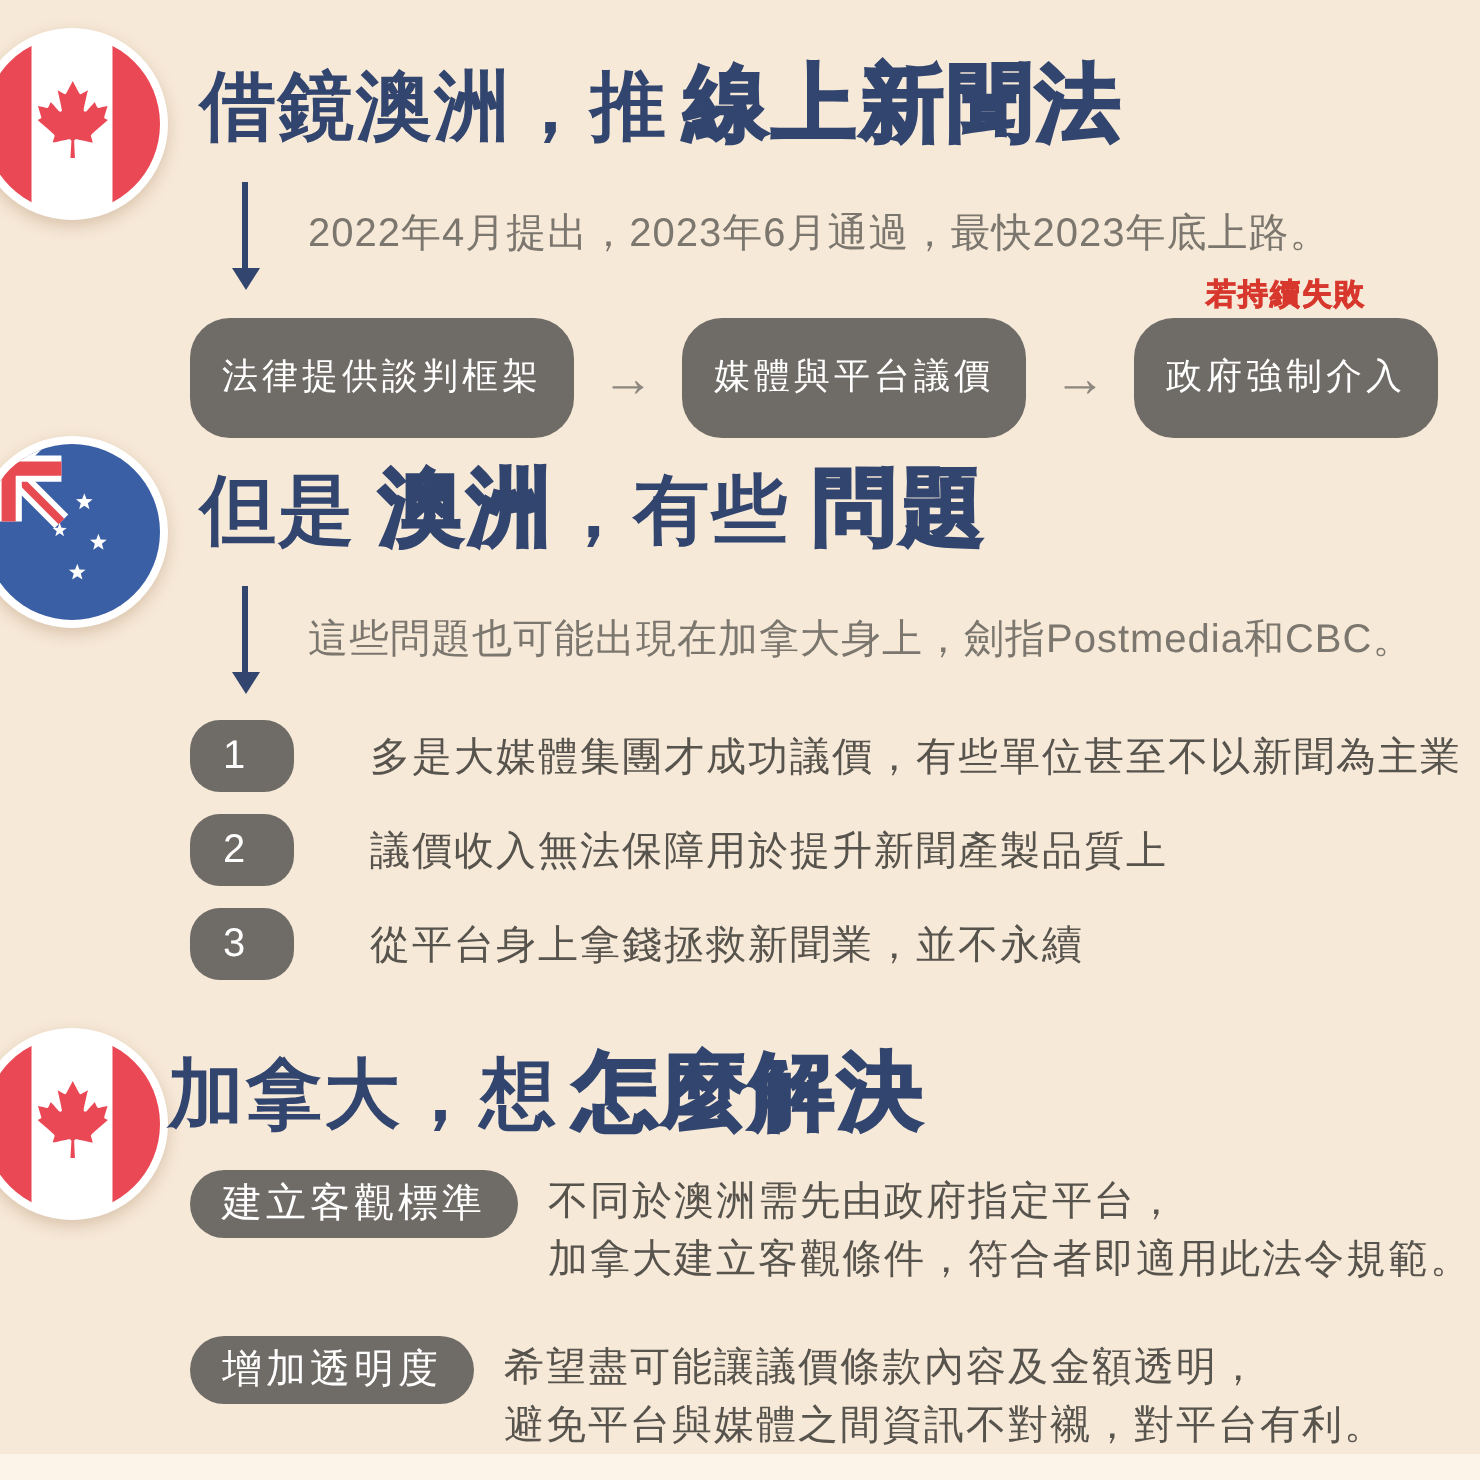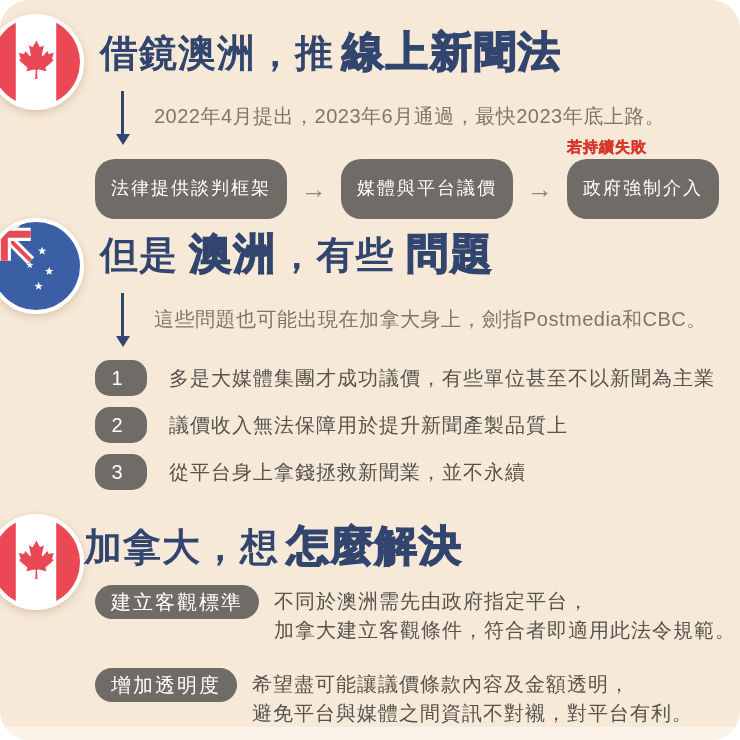--- a/index.html
+++ b/index.html
@@ -2,21 +2,20 @@
 <html style="--bg: #f7e9d8; --strip: #fcf4e8; --navy: #31456f; --pill-gray: #6f6b66; --text-dark: #57534d; --text-sub: #7b766e; --red: #d7372c; --canada-red: #ea4854; --australia-blue: #3b5fa5;"><head>
 <meta charset="utf-8">
 <style>
   html,body{margin:0;padding:0;}
   .page{
     position:relative;
     width:740px;height:740px;
     background:var(--bg,#f7e9d8);
     overflow:hidden;
     font-family:"Liberation Sans",sans-serif;
-    border-radius:29px;
   }
   .bottom-strip{
     position:absolute;left:0;bottom:0;width:740px;height:13px;
     background:var(--strip,#fcf4e8);
   }
   
   .flag{
     position:absolute;left:-12px;width:88px;height:88px;
     border:4px solid #fff;border-radius:50%;overflow:hidden;
     background:#fff;box-shadow:0 3px 8px rgba(140,100,60,.28);
@@ -65,35 +64,35 @@
   .pill{
     background:var(--pill-gray,#6f6b66);color:#fff;
     font-size:18px;letter-spacing:2px;white-space:nowrap;
     padding:20px 16px;border-radius:20px;line-height:1.1;
   }
   .flow-arrow{
     color:#8d8880;font-size:26px;line-height:1;padding:0 1px;font-weight:400;
   }
   .pill-wrap{position:relative;}
   .flow-warning{
-    position:absolute;top:-21px;left:0;width:100%;
+    position:absolute;top:-21px;left:0;width:100%;text-align:center;
     color:var(--red,#d7372c);font-size:15px;font-weight:700;letter-spacing:1px;
     -webkit-text-stroke:.4px var(--red,#d7372c);white-space:nowrap;
   }
   
   .problems{position:absolute;left:95px;top:360px;}
   .problem-row{display:flex;align-items:center;gap:22px;margin-bottom:11px;}
   .num-badge{
     width:52px;height:36px;border-radius:15px;flex:0 0 auto;
     background:var(--pill-gray,#6f6b66);color:#fff;
     display:flex;align-items:center;justify-content:center;
     font-size:20px;padding-right:8px;box-sizing:border-box;
   }
   .problem-text{
-    color:var(--text-dark,#57534d);font-size:20px;letter-spacing:1px;white-space:nowrap;
+    color:var(--text-dark,#57534d);font-size:20px;letter-spacing:1px;white-space:nowrap;margin-left:16px;
   }
   
   .solutions{position:absolute;left:95px;top:585px;}
   .solution-block{display:flex;align-items:flex-start;gap:15px;margin-bottom:23px;}
   .solution-label{
     background:var(--pill-gray,#6f6b66);color:#fff;flex:0 0 auto;
     font-size:20px;letter-spacing:2px;white-space:nowrap;
     padding:5px 16px;border-radius:19px;line-height:1.2;
   }
   .solution-text{

